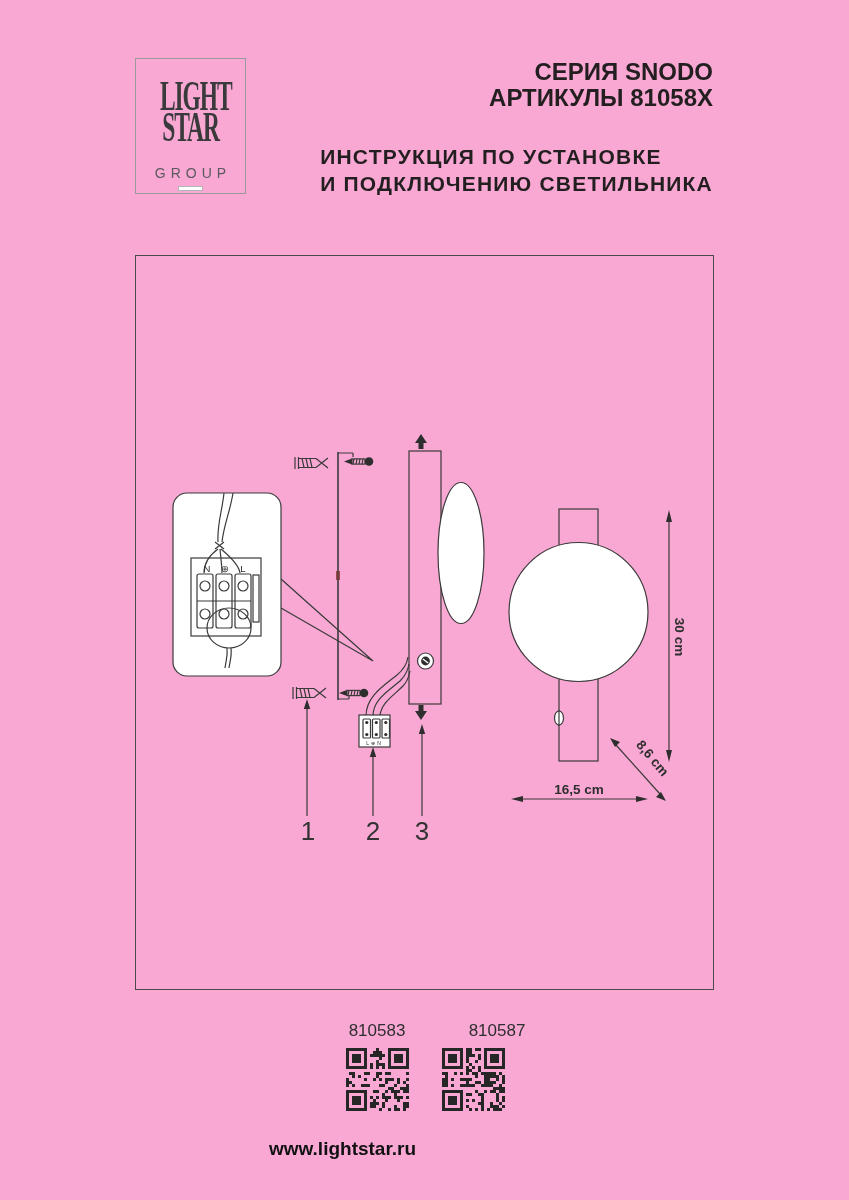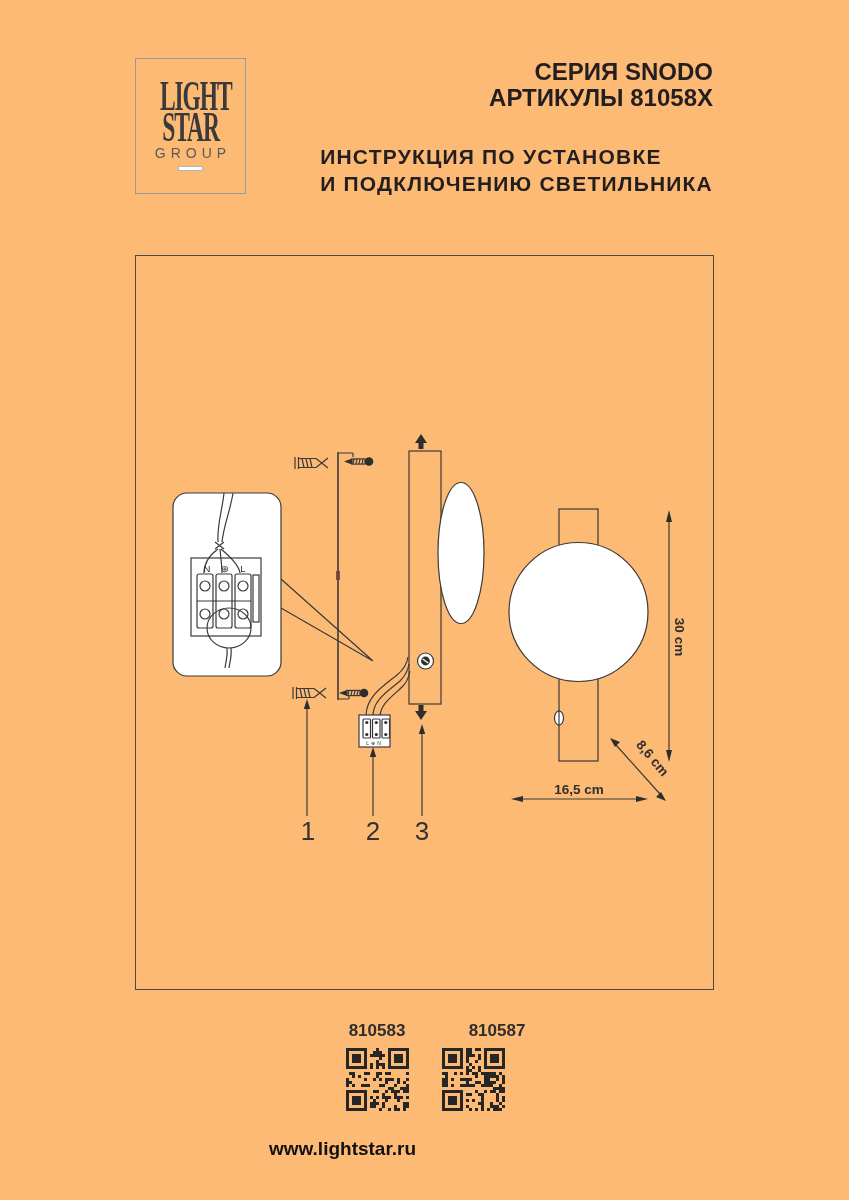--- a/index.html
+++ b/index.html
@@ -1,27 +1,27 @@
 <!DOCTYPE html>
 <html><head>
 <meta charset="utf-8">
 <style>
   html,body{margin:0;padding:0;background:#fff;}
-  #page{position:relative;width:849px;height:1200px;background:#fdba74;
+  #page{position:relative;width:849px;height:1200px;background:#f9a8d4;
         font-family:"Liberation Sans",sans-serif;color:#1f1f1f;overflow:hidden;}
 
   
   #logo-box{position:absolute;left:135px;top:58px;width:111px;height:136px;
             border:1.5px solid #9a9a9a;box-sizing:border-box;text-align:center;}
   .logo-word{font-family:"Liberation Serif",serif;font-weight:bold;font-size:42px;
              line-height:31px;color:#3a3a3c;letter-spacing:-2px;
              transform:scaleX(.56);transform-origin:50% 50%;}
   #logo-word1{margin-top:22px;}
   #logo-group{font-size:14px;letter-spacing:5px;text-indent:5px;color:#5a5a5e;
-              margin-top:4px;line-height:12px;font-weight:normal;}
+              margin-top:24px;line-height:12px;font-weight:normal;}
   #logo-flag{display:flex;width:77px;height:5px;margin:7px auto 0 auto;}
   #logo-flag .fg{width:26px;}
   #logo-flag .fw{width:25px;box-sizing:border-box;border:1px solid #b5b5b5;background:#fff;}
   #logo-flag .fr{width:26px;}
 
   
   #series-block{position:absolute;top:59px;right:136px;text-align:right;
                 font-weight:bold;font-size:24px;line-height:26px;color:#231f20;}
   #instruction-block{position:absolute;top:143px;right:136px;text-align:left;
                      font-weight:bold;font-size:21px;line-height:27px;
@@ -34,21 +34,21 @@
   svg .ln2{stroke:#3a3a3a;stroke-width:1.6;fill:none;}
   svg .fil{fill:#2e2e2e;stroke:none;}
   svg .wht{fill:#ffffff;}
   svg text{font-family:"Liberation Sans",sans-serif;fill:#2e2e2e;}
   .dimtxt{font-size:13.5px;font-weight:bold;}
   .steptxt{font-size:26px;fill:#333;}
   .termtxt{font-size:9.5px;}
 
   
   .article-label{position:absolute;top:1021px;width:80px;text-align:center;
-                 font-size:17px;color:#2e2e2e;font-weight:bold;}
+                 font-size:17px;color:#2e2e2e;}
   #article-1{left:337px;} #article-2{left:457px;text-align:center;}
   .qr{position:absolute;top:1048px;width:63px;height:63px;}
   #qr-1{left:346px;} #qr-2{left:442px;}
   .qr rect{fill:#262626;shape-rendering:crispEdges;}
   #website{position:absolute;top:1138px;left:0;width:685px;text-align:center;
            font-size:19px;font-weight:bold;color:#111;}
 </style>
 </head>
 <body>
 

